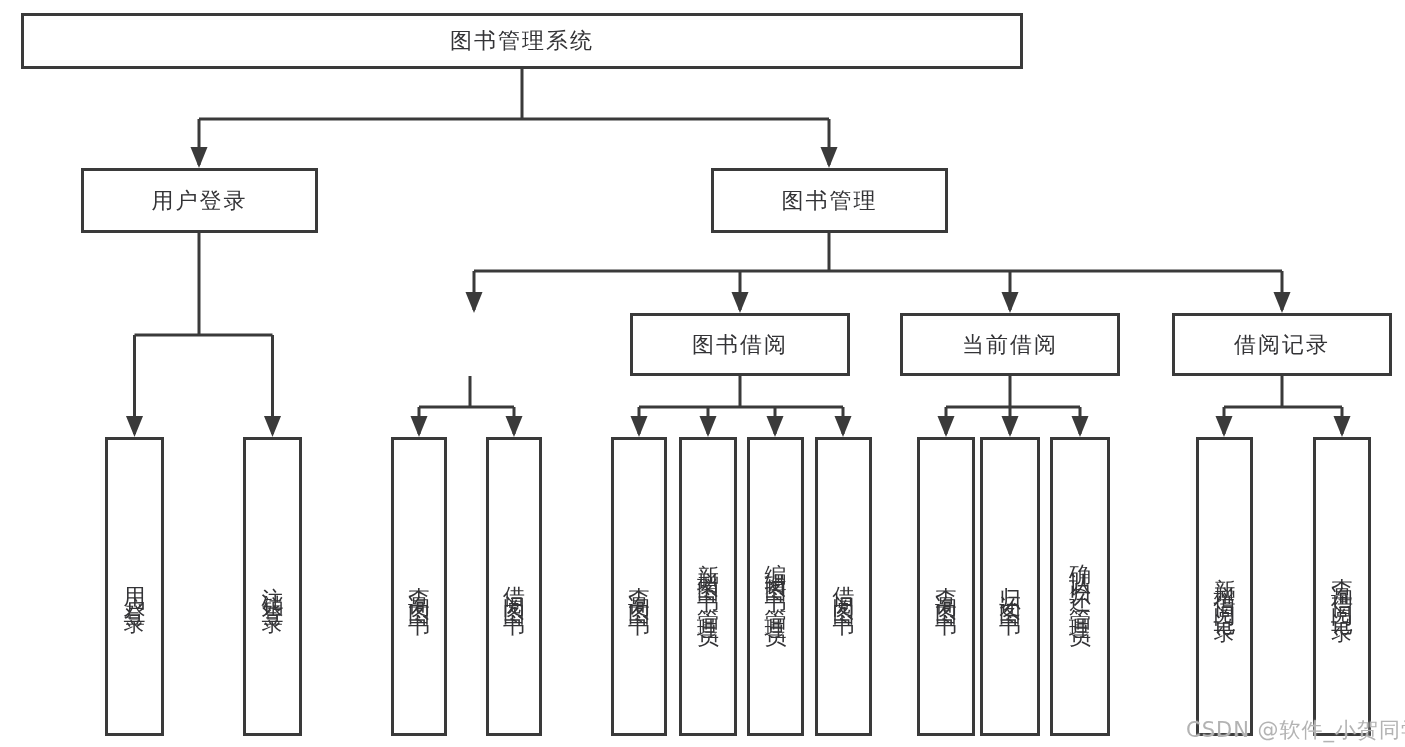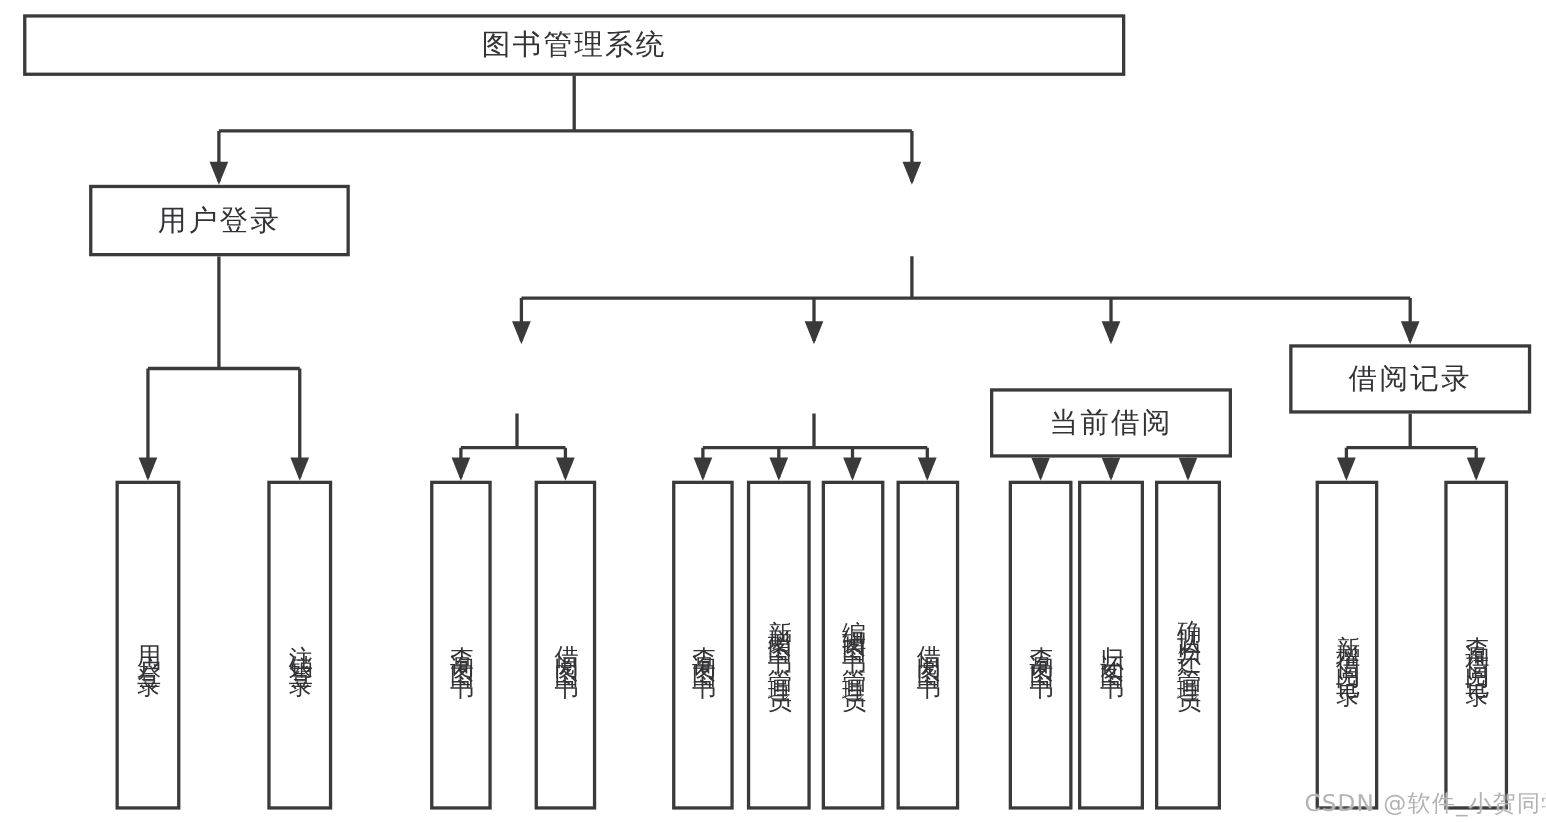--- a/index.html
+++ b/index.html
@@ -18,40 +18,40 @@
   }
   .node {
     position: absolute;
     box-sizing: border-box;
     border: 3px solid #3a3a3a;
     background: #ffffff;
     display: flex;
     align-items: center;
     justify-content: center;
     color: #333336;
-    font-size: 26px;
+    font-size: 22px;
     letter-spacing: 2px;
     line-height: 1;
     text-align: center;
   }
   .node.v {
     writing-mode: vertical-rl;
     text-orientation: mixed;
     letter-spacing: 9px;
     font-size: 22px;
   }
   
   #nd-root   { left: 21px;  top: 13px;  width: 1002px; height: 56px; }
   
   #nd-login  { left: 81px;  top: 168px; width: 237px;  height: 65px; }
   #nd-mgmt   { left: 711px; top: 168px; width: 237px;  height: 65px; }
   
   #nd-nbr    { left: 364px;  top: 313px; width: 220px; height: 63px; }
   #nd-bb     { left: 630px;  top: 313px; width: 220px; height: 63px; }
-  #nd-cb     { left: 900px;  top: 313px; width: 220px; height: 63px; margin-top: 40px; }
+  #nd-cb     { left: 900px;  top: 313px; width: 220px; height: 63px; }
   #nd-br     { left: 1172px; top: 313px; width: 220px; height: 63px; }
   
   #lf-login    { left: 105px;  top: 437px; width: 59px; height: 299px; }
   #lf-logout   { left: 243px;  top: 437px; width: 59px; height: 299px; }
   #lf-nbr-q    { left: 391px;  top: 437px; width: 56px; height: 299px; }
   #lf-nbr-b    { left: 486px;  top: 437px; width: 56px; height: 299px; }
   #lf-bb-q     { left: 611px;  top: 437px; width: 56px; height: 299px; }
   #lf-bb-add   { left: 679px;  top: 437px; width: 58px; height: 299px; }
   #lf-bb-edit  { left: 747px;  top: 437px; width: 57px; height: 299px; }
   #lf-bb-b     { left: 815px;  top: 437px; width: 57px; height: 299px; }
@@ -117,21 +117,23 @@
       <polygon points="1010,437 1001.5,416 1018.5,416"></polygon>
       <polygon points="1080,437 1071.5,416 1088.5,416"></polygon>
       <polygon points="1224,437 1215.5,416 1232.5,416"></polygon>
       <polygon points="1342,437 1333.5,416 1350.5,416"></polygon>
     </g>
   </svg>
 
   <div class="node" id="nd-root">图书管理系统</div>
 
   <div class="node" id="nd-login">用户登录</div>
+  <div class="node" id="nd-mgmt">图书管理</div>
 
+  <div class="node" id="nd-bb">图书借阅</div>
   <div class="node" id="nd-cb">当前借阅</div>
   <div class="node" id="nd-br">借阅记录</div>
 
   <div class="node v" id="lf-login">用户登录</div>
   <div class="node v" id="lf-logout">注销登录</div>
 
   <div class="node v" id="lf-nbr-q">查询图书</div>
   <div class="node v" id="lf-nbr-b">借阅图书</div>
 
   <div class="node v" id="lf-bb-q">查询图书</div>

